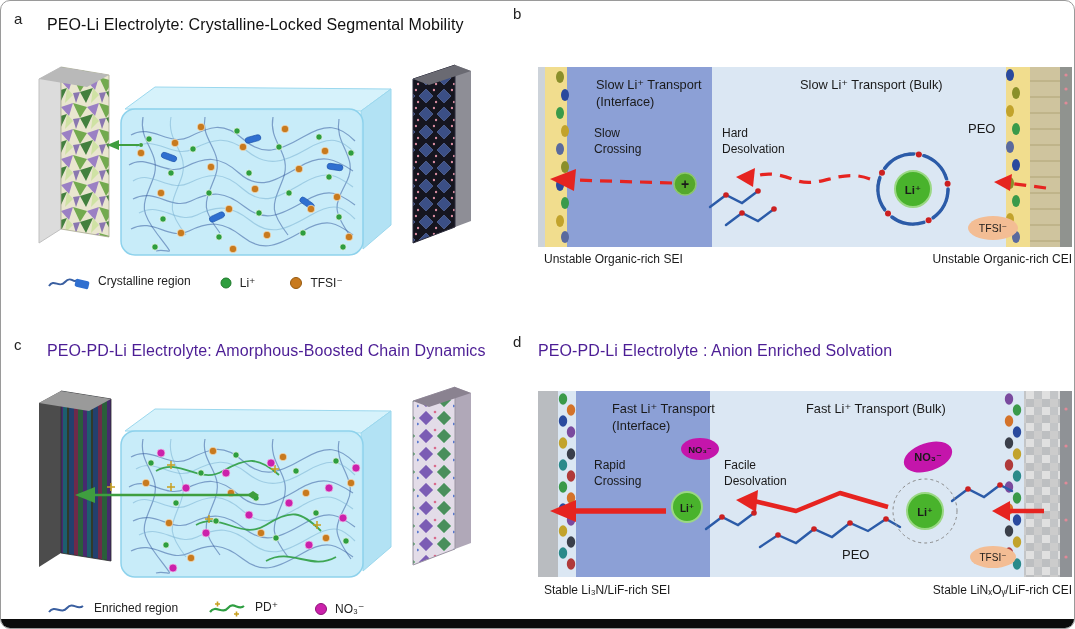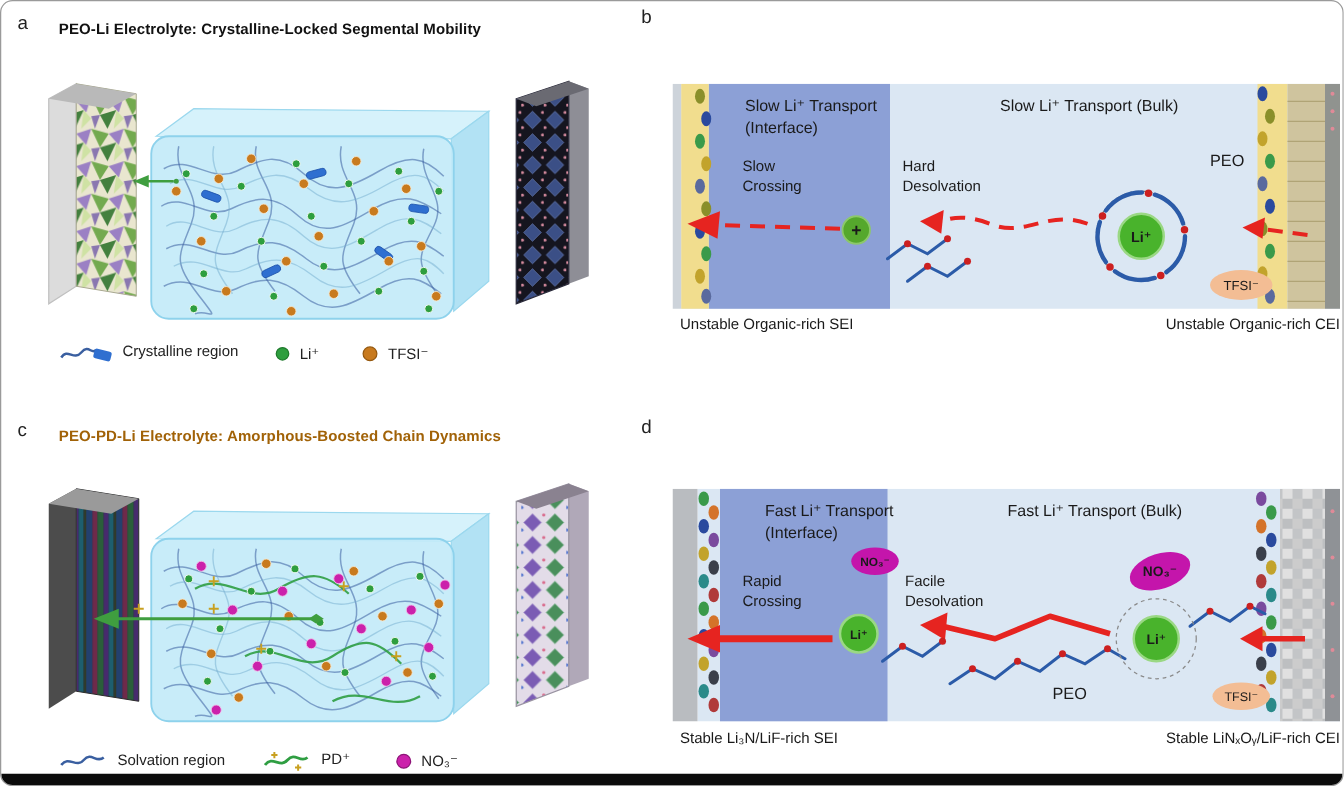--- a/index.html
+++ b/index.html
@@ -1,21 +1,21 @@
 <!DOCTYPE html>
 <html><head>
 <meta charset="utf-8">
 <style>
   *{box-sizing:border-box;margin:0;padding:0}
   html,body{background:#ffffff}
   body{font-family:"Liberation Sans","DejaVu Sans",sans-serif;width:1075px;height:629px;overflow:hidden}
   .figure{position:relative;width:1075px;height:629px;background:#ffffff;border:1px solid #9a9a9a;border-radius:10px;overflow:hidden}
   .tag{position:absolute;font-size:15px;font-weight:500;color:#222;line-height:1}
-  .title{position:absolute;font-size:12px;font-weight:700;color:#111;white-space:nowrap;letter-spacing:.1px}
-  .title.blue{color:#a16207}
+  .title{position:absolute;font-size:16px;font-weight:400;color:#111;white-space:nowrap;letter-spacing:.1px}
+  .title.blue{color:#4c1d95}
   .scene{position:absolute;display:block}
   .legend{position:absolute;display:flex;align-items:center;font-size:12px;color:#222;white-space:nowrap}
   .legend .item{display:flex;align-items:flex-start;gap:7px}
   .legend svg{display:block}
   .bottombar{position:absolute;left:0;right:0;bottom:0;height:9px;background:#0b0b0b}
   svg text{font-family:"Liberation Sans","DejaVu Sans",sans-serif;fill:#1a1a1a}
 </style>
 </head>
 <body>
 
@@ -403,39 +403,40 @@
           <path d="M146,114 h8 M150,110 v8"></path>
       </g>
     </g>
   </svg>
 
   <div class="legend" style="left:46px;top:599px">
     <div class="item">
       <svg width="40" height="16" viewBox="0 0 40 16">
         <path d="M2,11 C8,3 14,14 20,7 S30,10 36,5" stroke="#3a5fa0" stroke-width="2" fill="none"></path>
       </svg>
-      <span>Solvation region</span>
+      <span>Enriched region</span>
     </div>
     <div class="item" style="margin-left:30px">
       <svg width="40" height="18" viewBox="0 0 40 18">
         <path d="M2,12 C8,4 14,15 20,8 S30,11 36,6" stroke="#2f9e42" stroke-width="2.2" fill="none"></path>
         <path d="M7,4 h5 M9.5,1.5 v5" stroke="#c8a020" stroke-width="1.6"></path>
         <path d="M26,14 h5 M28.5,11.5 v5" stroke="#c8a020" stroke-width="1.6"></path>
       </svg>
       <span>PD⁺</span>
     </div>
     <div class="item" style="margin-left:36px">
       <svg width="14" height="14" viewBox="0 0 14 14">
         <circle cx="7" cy="7" r="5.5" fill="#cb21ab" stroke="#8e1478"></circle>
       </svg>
       <span>NO₃⁻</span>
     </div>
   </div>
 
   <div class="tag" style="left:512px;top:333px">d</div>
+  <div class="title blue" style="left:537px;top:341px">PEO-PD-Li Electrolyte : Anion Enriched Solvation</div>
 
   <svg class="scene" style="left:537px;top:390px" width="536" height="210" viewBox="0 0 536 210">
     <defs>
       <pattern id="mosaicGray" width="16" height="16" patternUnits="userSpaceOnUse">
         <rect width="16" height="16" fill="#d2d2d2"></rect>
         <rect width="8" height="8" fill="#c3c5c7"></rect>
         <rect x="8" y="8" width="8" height="8" fill="#bdbfc1"></rect>
         <rect x="8" width="8" height="8" fill="#e0e0e0"></rect>
         <rect y="8" width="8" height="8" fill="#cccccc"></rect>
       </pattern>

